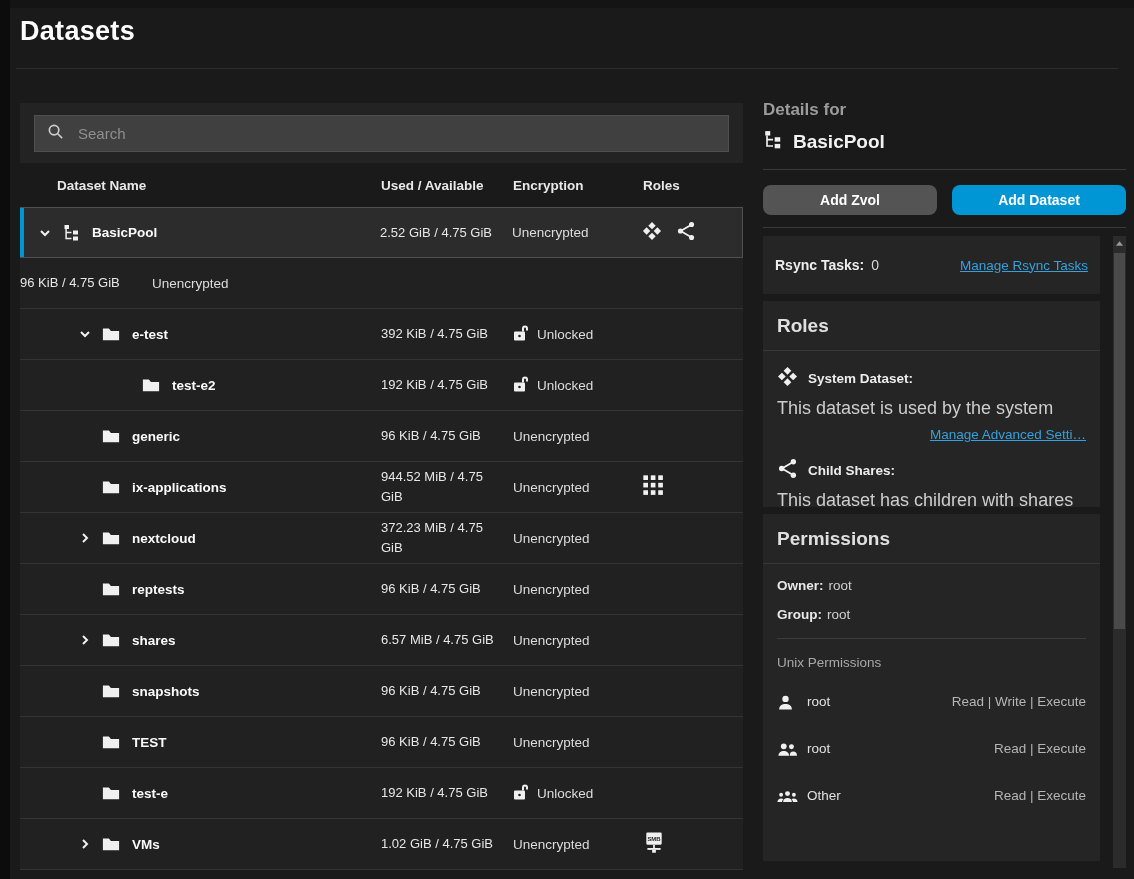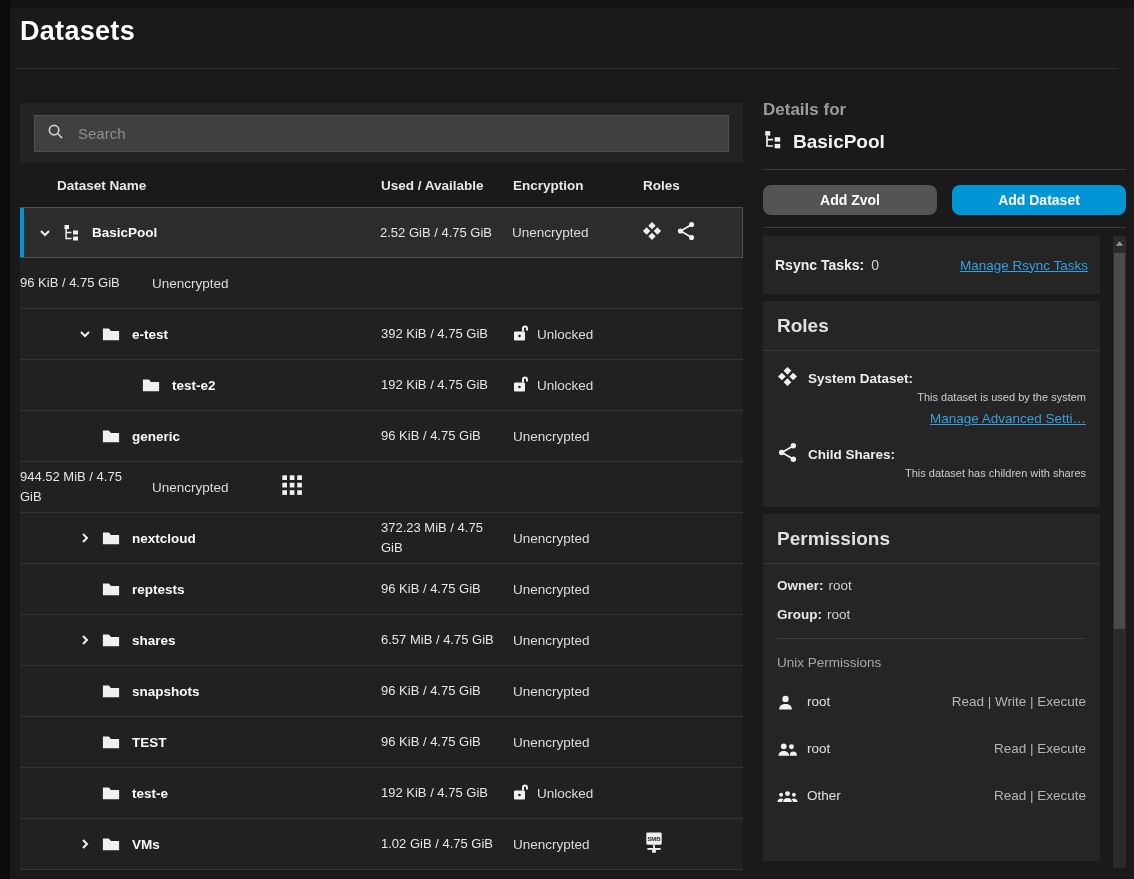--- a/index.html
+++ b/index.html
@@ -55,21 +55,21 @@
   .rsync-label{font-size:14px;font-weight:bold;color:#ededed;}
   .rsync-count{font-size:14px;color:#d6d6d6;margin-left:7px;}
   .spacer{flex:1;}
   a.blue-link{color:#34a0dc;font-size:13.5px;text-decoration:underline;cursor:pointer;white-space:nowrap;}
   .roles-card{margin-top:7px;padding:14px 14px 16px;box-sizing:border-box;height:206px;}
   .card-title{font-size:19px;font-weight:bold;color:#e0e0e0;}
   .card-div{height:1px;background:#383838;margin:13px -14px 0;}
   .role-item{margin-top:15px;}
   .role-head{display:flex;align-items:center;gap:10px;}
   .role-label{font-size:13.5px;font-weight:bold;color:#ececec;}
-  .role-desc{font-size:11px;color:#cdcdcd;margin-top:0;text-align:right;}
+  .role-desc{font-size:18px;color:#cdcdcd;margin-top:7px;}
   .role-linkrow{text-align:right;margin-top:6px;}
   .perms-card{margin-top:7px;padding:14px 14px 10px;box-sizing:border-box;height:347px;}
   .kv{margin-top:14px;font-size:13.5px;}
   .kv .k{font-weight:bold;color:#e8e8e8;}
   .kv .v{color:#cfcfcf;margin-left:5px;}
   .thin-div{height:1px;background:#3c3c3c;margin-top:16px;}
   .unix-title{font-size:13.5px;color:#a8a8a8;margin-top:16px;}
   .perm-row{display:flex;align-items:center;height:47px;}
   .perm-row .pic{width:30px;display:flex;align-items:center;flex:none;}
   .perm-name{font-size:13.5px;color:#e0e0e0;}
@@ -208,20 +208,29 @@
             </span>
             <span class="row-label">generic</span>
           </div>
           <div class="cell-used">96 KiB / 4.75 GiB</div>
           <div class="cell-enc">
             <span>Unencrypted</span>
           </div>
           <div class="cell-roles"></div>
         </div>
         <div class="trow">
+          <div class="cell-name" style="padding-left: 58px;">
+            <span class="exp"></span>
+            <span class="row-ic">
+              <svg width="18" height="16" viewBox="0 0 20 16" fill="#f0f0f0" xmlns="http://www.w3.org/2000/svg">
+                <path d="M1 2 h6.6 l2.3 2.7 H19 v10.3 H1 z"></path>
+              </svg>
+            </span>
+            <span class="row-label">ix-applications</span>
+          </div>
           <div class="cell-used">944.52 MiB / 4.75 GiB</div>
           <div class="cell-enc">
             <span>Unencrypted</span>
           </div>
           <div class="cell-roles">
             <span><svg width="20" height="20" viewBox="0 0 18 18" fill="#f0f0f0" xmlns="http://www.w3.org/2000/svg">
                 <g>
                   <rect x="0.3" y="0.3" width="4.2" height="4.2"></rect>
                   <rect x="7" y="0.3" width="4.2" height="4.2"></rect>
                   <rect x="13.700000000000001" y="0.3" width="4.2" height="4.2"></rect>

